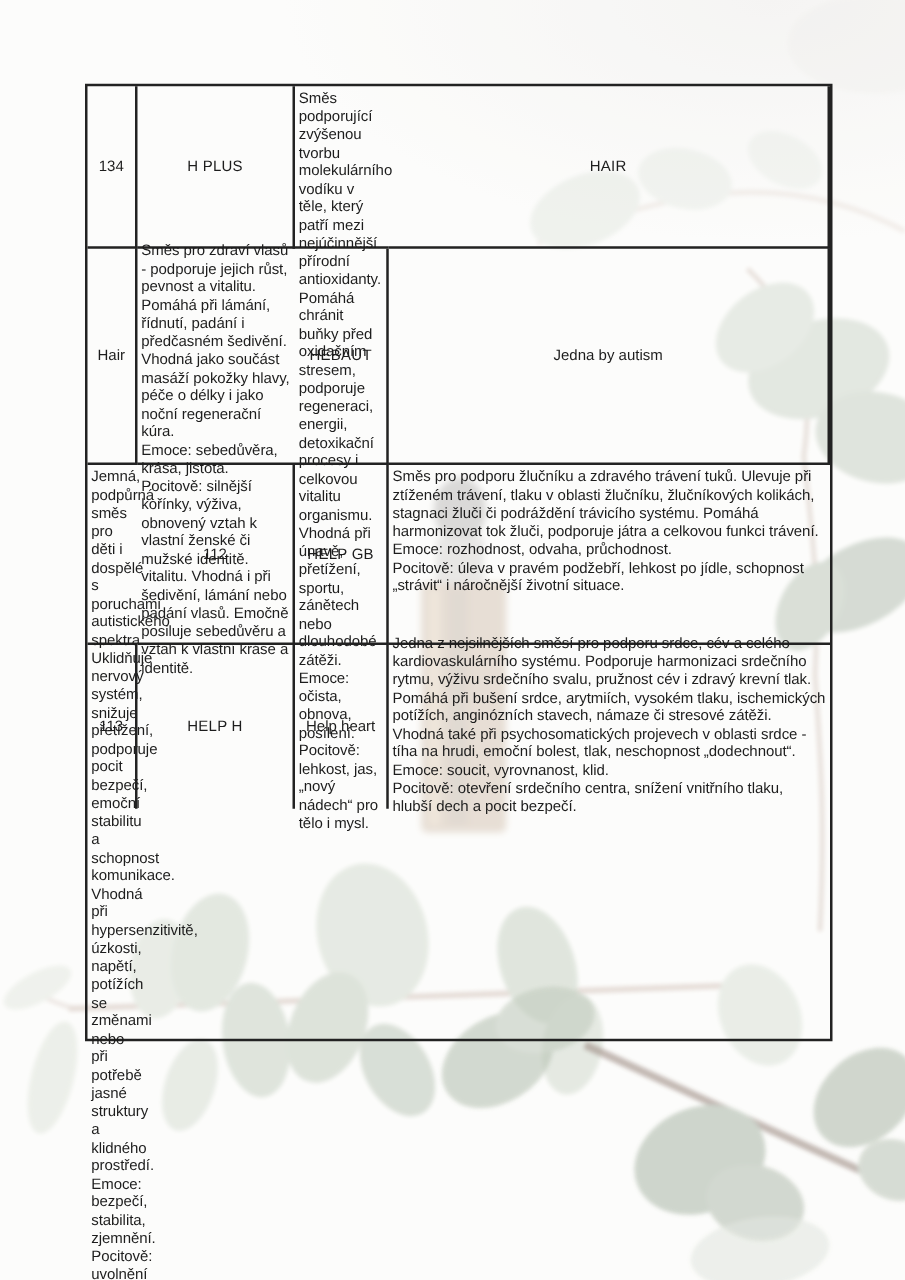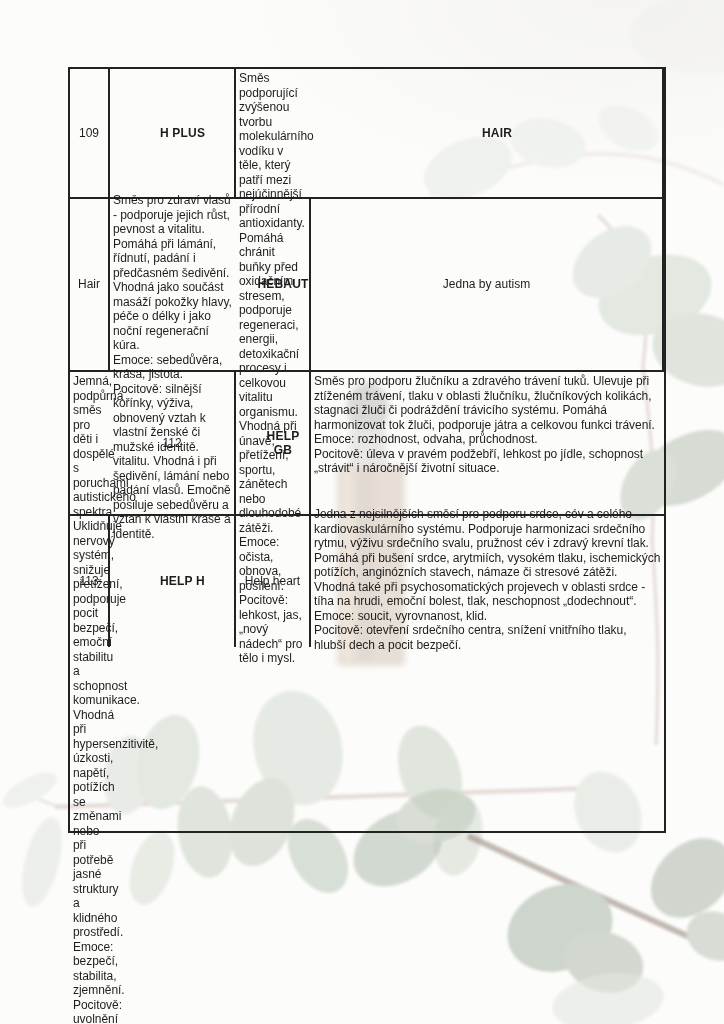--- a/index.html
+++ b/index.html
@@ -29,21 +29,21 @@
     z-index: 1;
     color: #1d1d1d;
   }
   .cell { box-sizing: border-box; background: transparent; }
   .cb { border-bottom: 2px solid #222; }
   .cr { border-right: 2px solid #222; }
   .c-num, .c-code, .c-eng {
     display: flex; align-items: center; justify-content: center;
     text-align: center; font-size: 12px; line-height: 14.5px;
   }
-  .c-code { font-weight: 700; letter-spacing: 0.2px; padding-left: 21px; }
+  .c-code { font-weight: 400; letter-spacing: 0.2px; }
   .c-desc { padding: 0; }
   .desc-text {
     margin: 2px 3px 0 3px;
     font-size: 12px; line-height: 14.5px;
     white-space: pre-line;
     letter-spacing: -0.05px;
   }
   .pull-up-6 .desc-text { margin-top: -6px; }
   .pull-up-9 .desc-text { margin-top: -9px; }
 </style>
@@ -113,21 +113,21 @@
       <ellipse cx="692" cy="878" rx="46" ry="34" fill="#84957e" transform="rotate(-42 692 878)"></ellipse>
       <ellipse cx="716" cy="936" rx="30" ry="24" fill="#96a590" transform="rotate(20 716 936)"></ellipse>
       <ellipse cx="608" cy="1002" rx="56" ry="28" fill="#b6c2b0" transform="rotate(-8 608 1002)" opacity="0.6"></ellipse>
     </g>
 
     <rect width="724" height="1024" fill="#ffffff" opacity="0.38"></rect>
   </svg>
 
   <div class="doc-table">
 
-    <div class="cell c-num cr cb">109</div>
+    <div class="cell c-num cr cb">134</div>
     <div class="cell c-code cr cb">H PLUS</div>
     <div class="cell c-desc cb">
       <div class="desc-text">Směs podporující zvýšenou tvorbu molekulárního vodíku v těle, který patří mezi nejúčinnější přírodní antioxidanty. Pomáhá chránit buňky před oxidačním stresem, podporuje regeneraci, energii, detoxikační procesy i celkovou vitalitu organismu. Vhodná při únavě, přetížení, sportu, zánětech nebo dlouhodobé zátěži.
 Emoce: očista, obnova, posílení.
 Pocitově: lehkost, jas, „nový nádech“ pro tělo i mysl.</div>
     </div>
 
     <div class="cell c-code cr cb">HAIR</div>
     <div class="cell c-eng cr cb">Hair</div>
     <div class="cell c-desc cb pull-up-6">

